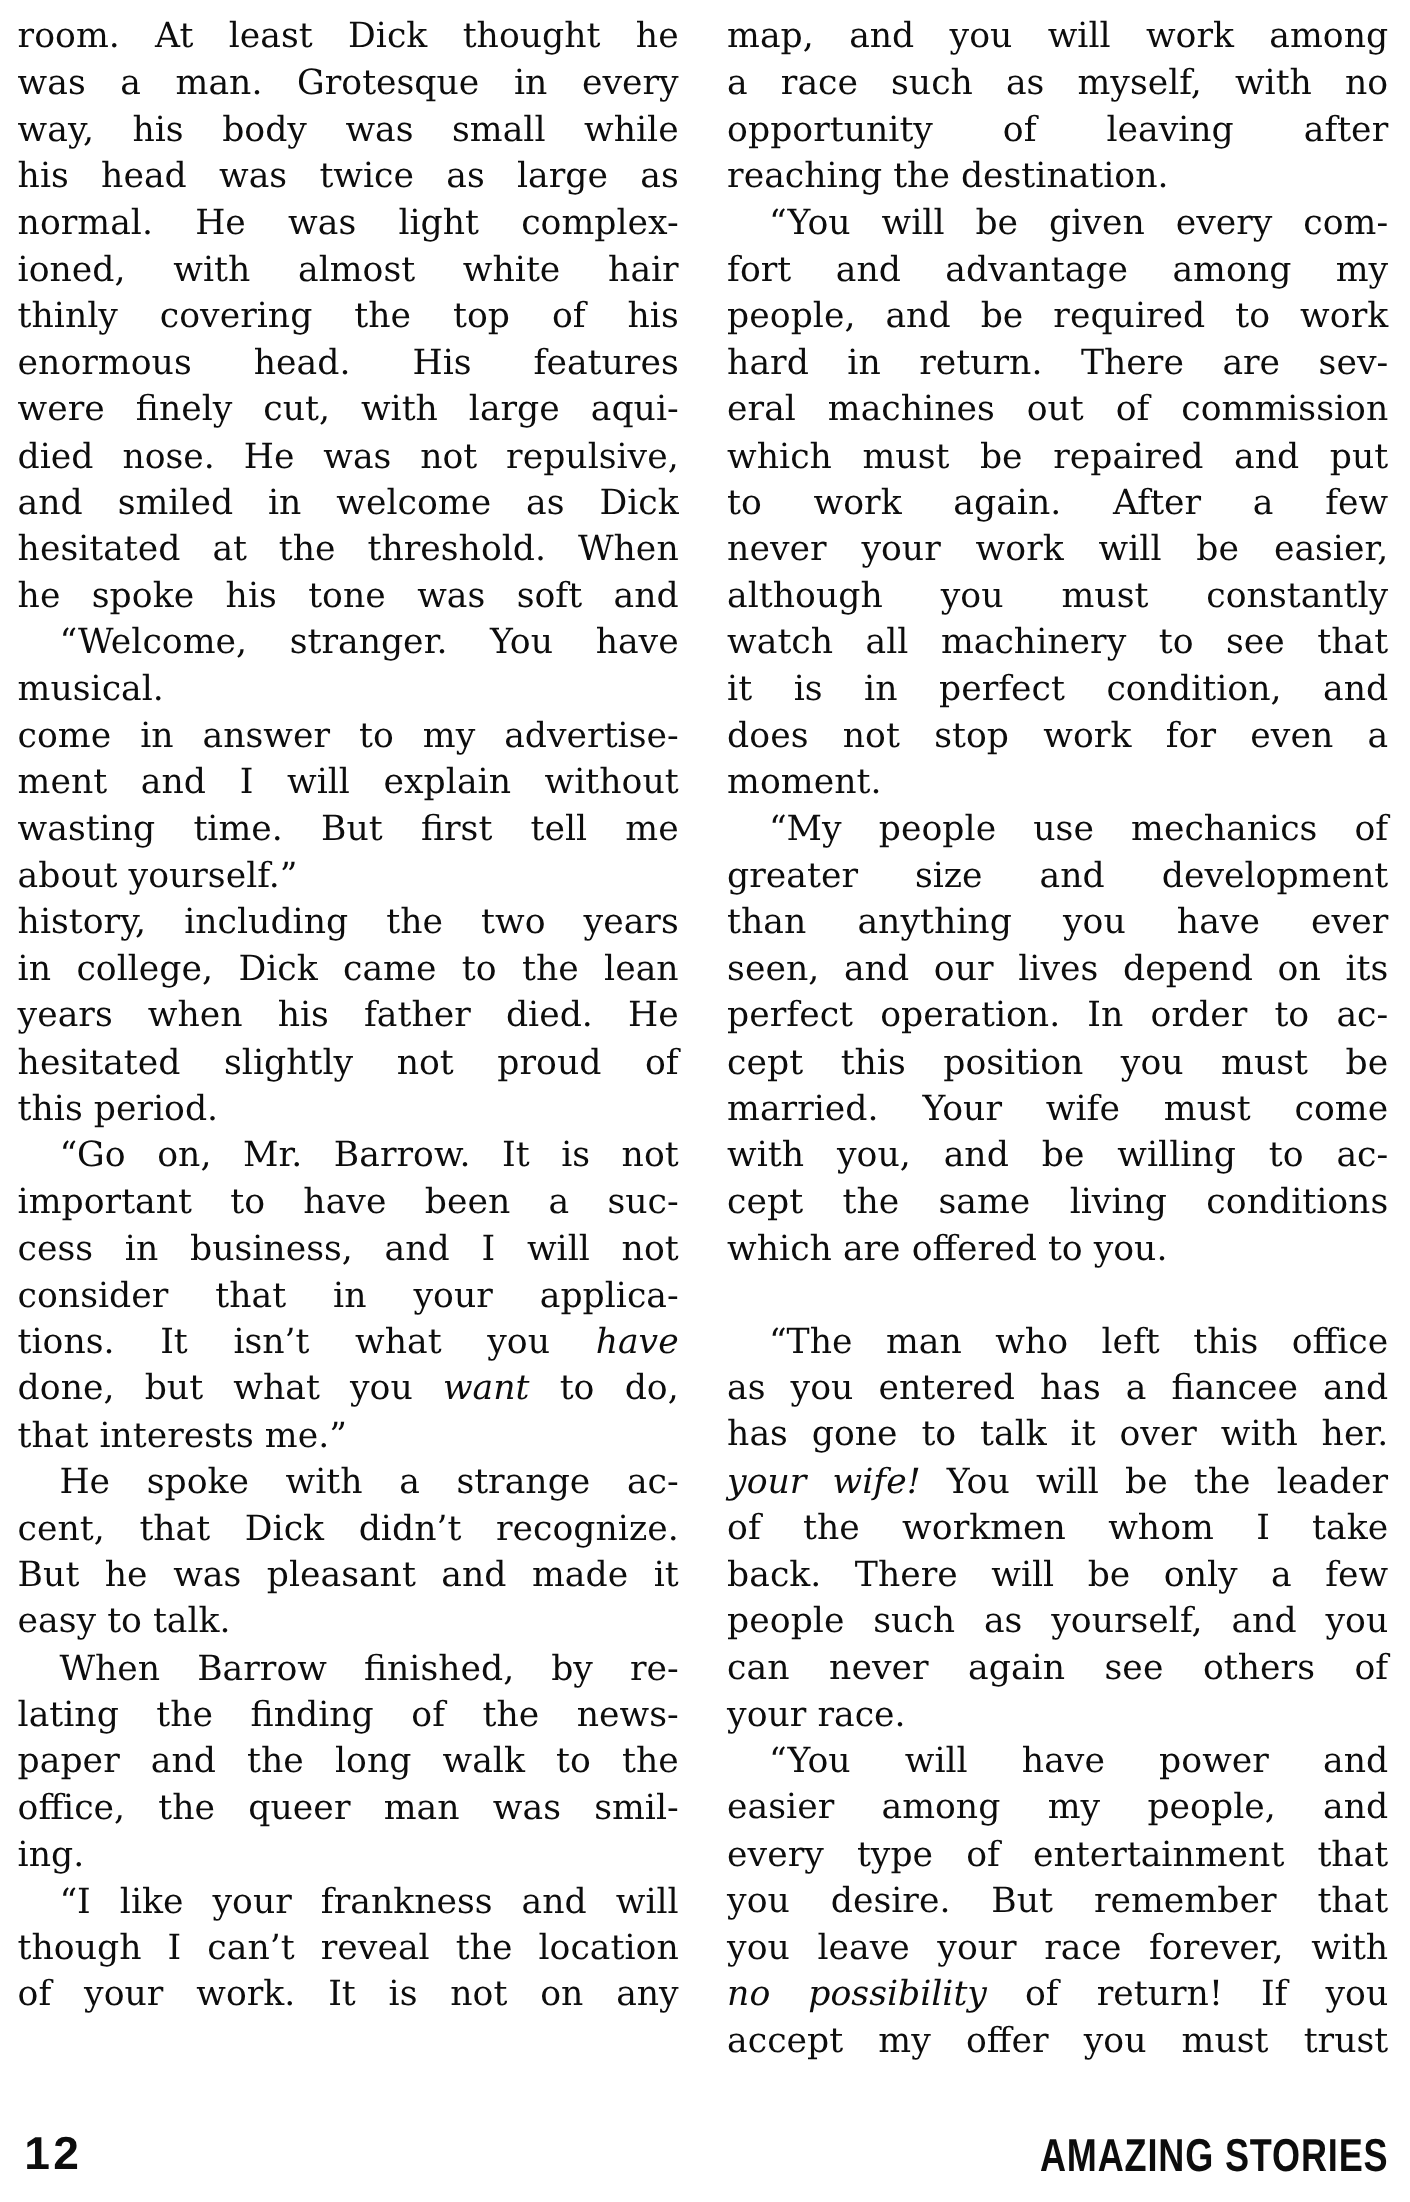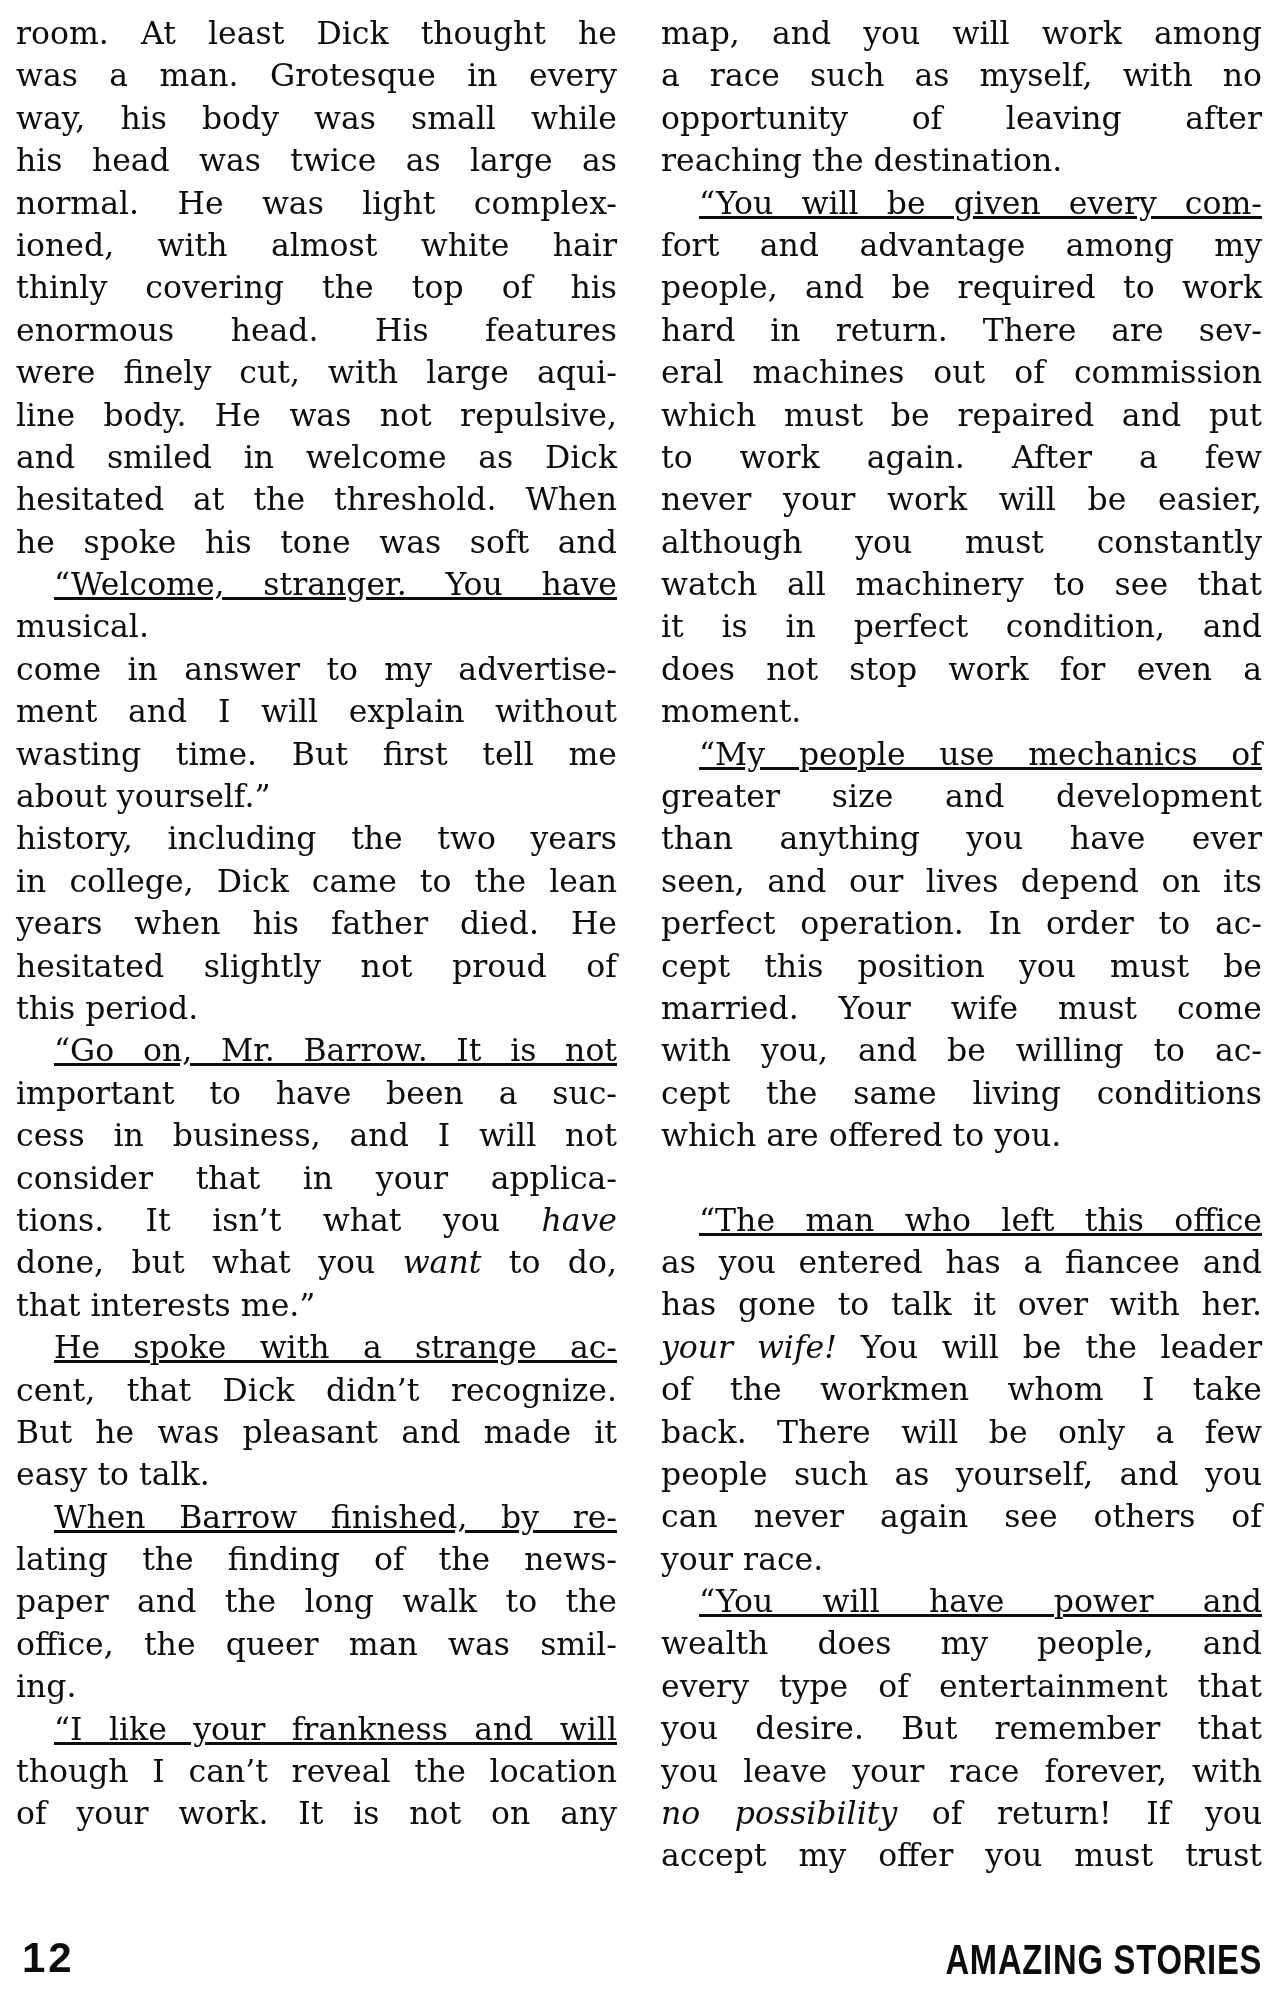--- a/index.html
+++ b/index.html
@@ -21,21 +21,21 @@
   .col { width:601px; }
   .line {
     font-size:31.5px;
     height:42.4px;
     line-height:42.4px;
     text-align:justify;
     text-align-last:justify;
     white-space:nowrap;
   }
   .line.flush { text-align:right; text-align-last:left; }
-  .line.ind { padding-left:38px;text-decoration:underline; }
+  .line.ind { padding-left:38px; }
   .gap { height:42px; }
   em { font-style:italic; }
   .footer {
     position:absolute;
     left:22px; right:20px; top:1936px;
     display:flex;
     justify-content:space-between;
     align-items:flex-start;
   }
   .pagenum {
@@ -64,21 +64,21 @@
     <div class="col" id="left-col">
         <div class="line"><span>room. At least Dick thought he</span></div>
         <div class="line"><span>was a man. Grotesque in every</span></div>
         <div class="line"><span>way, his body was small while</span></div>
         <div class="line"><span>his head was twice as large as</span></div>
         <div class="line"><span>normal. He was light complex-</span></div>
         <div class="line"><span>ioned, with almost white hair</span></div>
         <div class="line"><span>thinly covering the top of his</span></div>
         <div class="line"><span>enormous head. His features</span></div>
         <div class="line"><span>were finely cut, with large aqui-</span></div>
-        <div class="line"><span>line body. He was not repulsive,</span></div>
+        <div class="line"><span>died nose. He was not repulsive,</span></div>
         <div class="line"><span>and smiled in welcome as Dick</span></div>
         <div class="line"><span>hesitated at the threshold. When</span></div>
         <div class="line"><span>he spoke his tone was soft and</span></div>
         <div class="line ind"><span>“Welcome, stranger. You have</span></div>
         <div class="line flush"><span>musical.</span></div>
         <div class="line"><span>come in answer to my advertise-</span></div>
         <div class="line"><span>ment and I will explain without</span></div>
         <div class="line"><span>wasting time. But first tell me</span></div>
         <div class="line flush"><span>about yourself.”</span></div>
         <div class="line"><span>history, including the two years</span></div>
@@ -138,21 +138,21 @@
         <div class="line ind"><span>“The man who left this office</span></div>
         <div class="line"><span>as you entered has a fiancee and</span></div>
         <div class="line"><span>has gone to talk it over with her.</span></div>
         <div class="line"><em>your wife!</em><span> You will be the leader</span></div>
         <div class="line"><span>of the workmen whom I take</span></div>
         <div class="line"><span>back. There will be only a few</span></div>
         <div class="line"><span>people such as yourself, and you</span></div>
         <div class="line"><span>can never again see others of</span></div>
         <div class="line flush"><span>your race.</span></div>
         <div class="line ind"><span>“You will have power and</span></div>
-        <div class="line"><span>wealth does my people, and</span></div>
+        <div class="line"><span>easier among my people, and</span></div>
         <div class="line"><span>every type of entertainment that</span></div>
         <div class="line"><span>you desire. But remember that</span></div>
         <div class="line"><span>you leave your race forever, with</span></div>
         <div class="line"><em>no possibility</em><span> of return! If you</span></div>
         <div class="line"><span>accept my offer you must trust</span></div>
       </div>
   </div>
   <div class="footer">
     <div class="pagenum">12</div>
     <div class="magtitle">AMAZING STORIES</div>

